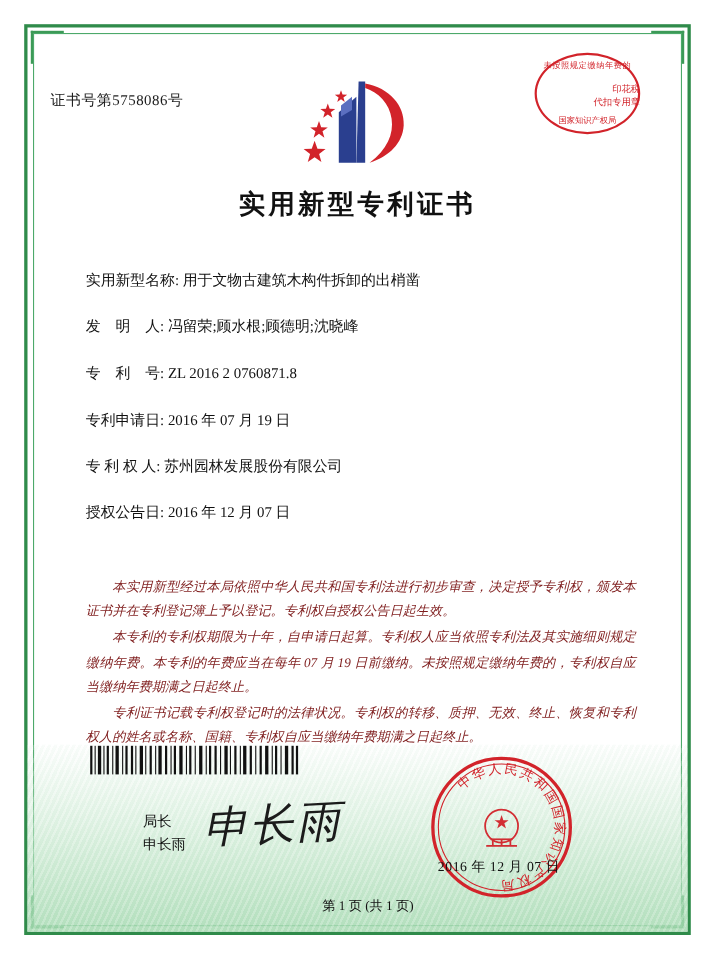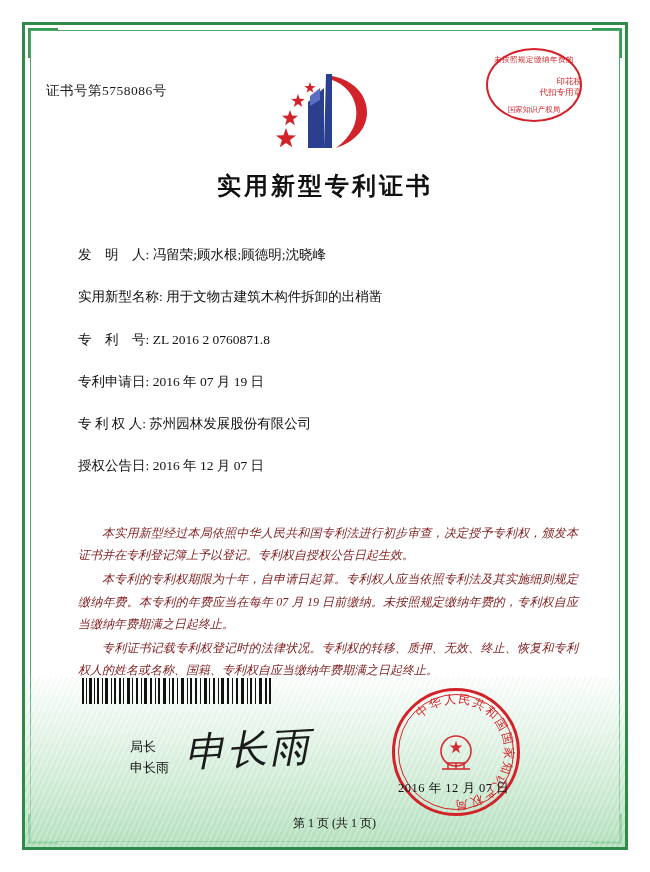--- a/index.html
+++ b/index.html
@@ -314,26 +314,26 @@
       <div>印花税</div>
       <div>代扣专用章</div>
     </div>
     <div class="seal-arc-bottom">国家知识产权局</div>
   </div>
 
   <div class="title">实用新型专利证书</div>
 
   <div class="fields">
     <div class="field-row">
+      <span class="field-label">实用新型名称:</span>
+      <span class="field-value">用于文物古建筑木构件拆卸的出梢凿</span>
+    </div>
+    <div class="field-row">
       <span class="field-label">发　明　人:</span>
       <span class="field-value">冯留荣;顾水根;顾德明;沈晓峰</span>
-    </div>
-    <div class="field-row">
-      <span class="field-label">实用新型名称:</span>
-      <span class="field-value">用于文物古建筑木构件拆卸的出梢凿</span>
     </div>
     <div class="field-row">
       <span class="field-label">专　利　号:</span>
       <span class="field-value">ZL 2016 2 0760871.8</span>
     </div>
     <div class="field-row">
       <span class="field-label">专利申请日:</span>
       <span class="field-value">2016 年 07 月 19 日</span>
     </div>
     <div class="field-row">

